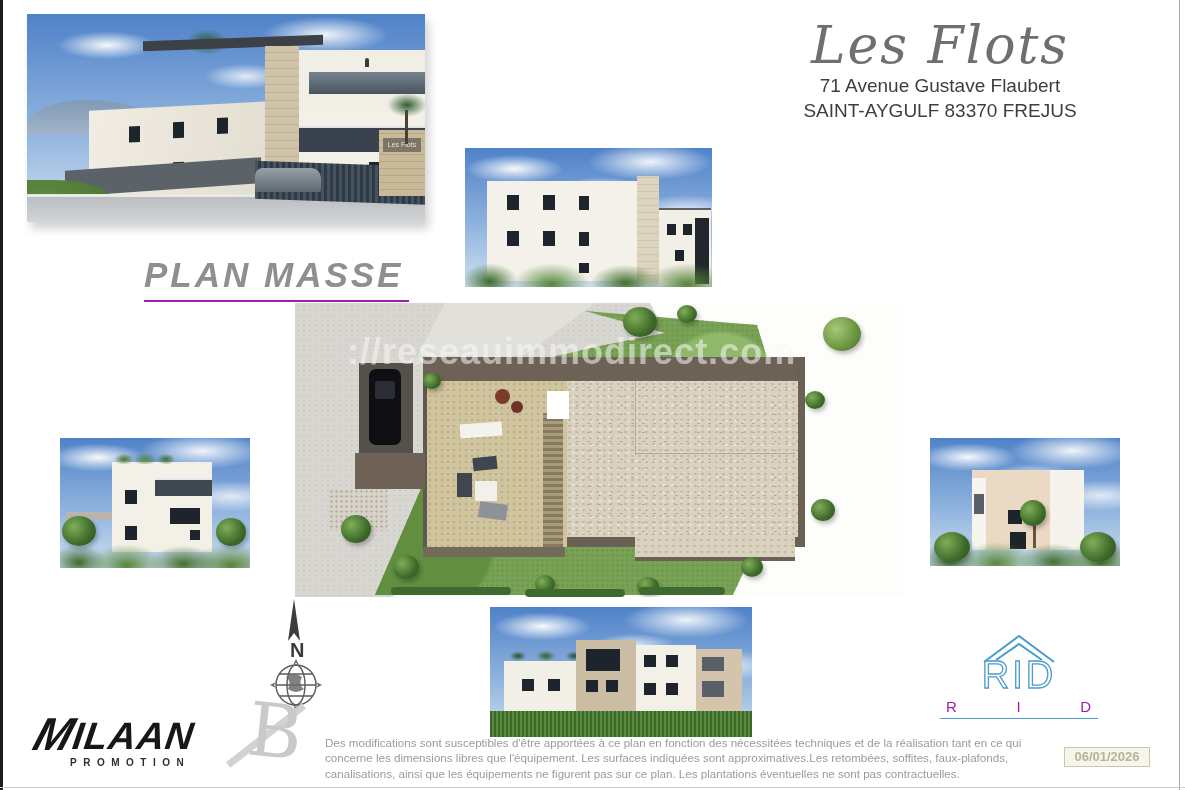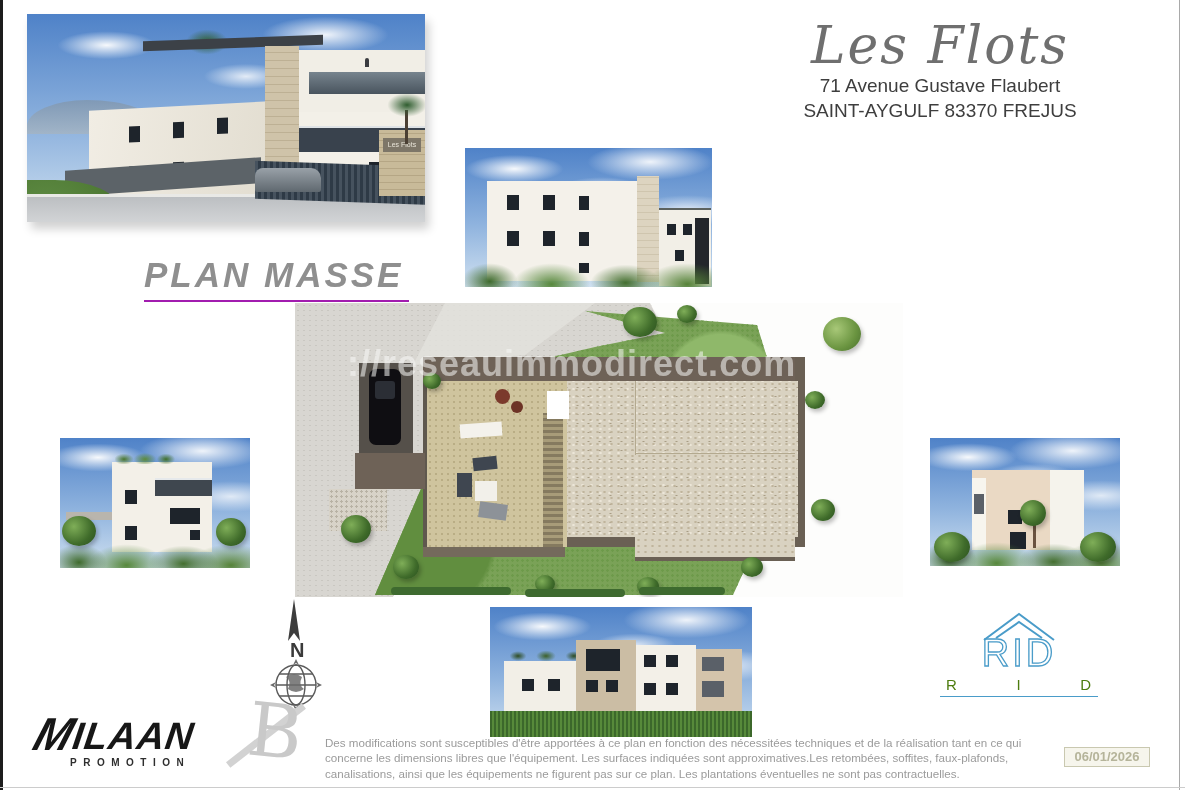--- a/index.html
+++ b/index.html
@@ -152,40 +152,40 @@
       background-size:5px 5px;}
   .furn{position:absolute;}
   #sp-table{left:165px;top:120px;width:42px;height:14px;background:#f4f2ec;transform:rotate(-4deg);}
   #sp-lounger1{left:178px;top:154px;width:24px;height:13px;background:#3f4650;transform:rotate(-6deg);}
   #sp-lounger2{left:162px;top:170px;width:15px;height:24px;background:#3f4650;}
   #sp-whitesq{left:180px;top:178px;width:22px;height:20px;background:#f2f0ea;}
   #sp-loungers-gray{left:184px;top:200px;width:28px;height:16px;background:#8d9298;transform:rotate(8deg);}
   #sp-bistro1{left:200px;top:86px;width:15px;height:15px;border-radius:50%;background:#7b3a2c;}
   #sp-bistro2{left:216px;top:98px;width:12px;height:12px;border-radius:50%;background:#6d3326;}
   .hedge{position:absolute;height:8px;background:#3e6a2f;border-radius:4px;}
-  #sp-watermark{left:52px;top:40px;width:556px;font-size:36px;font-weight:700;letter-spacing:1px;
+  #sp-watermark{left:52px;top:28px;width:556px;font-size:36px;font-weight:700;letter-spacing:1px;
       color:rgba(248,248,246,.55);white-space:nowrap;}
 
   
   #compass{left:250px;top:597px;width:85px;height:122px;}
 
   
   #milaan-logo{left:36px;top:714px;width:185px;height:62px;color:#171717;}
   #milaan-row{display:flex;align-items:flex-end;}
   #milaan-m{font-size:44px;font-weight:900;font-style:italic;transform:skewX(-18deg) scaleY(1.05);
             line-height:.9;}
   #milaan-name{font-size:38px;font-weight:900;font-style:italic;letter-spacing:1px;line-height:.9;
             transform:skewX(-8deg);}
   #milaan-sub{font-size:10px;font-weight:700;letter-spacing:6.5px;color:#2e2e2e;margin:3px 0 0 34px;}
   #architect-logo{left:222px;top:694px;width:92px;height:92px;}
   #architect-b{position:absolute;left:26px;top:0;font-family:"DejaVu Serif",serif;font-size:74px;
             color:#c9c9c9;transform:rotate(6deg);line-height:1;}
   #architect-slash{position:absolute;left:-4px;top:38px;width:96px;height:7px;background:#d2d2d2;
             transform:rotate(-38deg);}
-  #rid-logo{left:940px;top:608px;width:158px;height:92px;color:#4d7c0f;}
+  #rid-logo{left:940px;top:630px;width:158px;height:92px;color:#a21caf;}
   #rid-letters{display:flex;justify-content:space-between;width:146px;margin:2px auto 0;
             font-size:15px;letter-spacing:1px;}
   #rid-underline{width:158px;height:1px;background:#4a9cc9;margin-top:3px;}
 
   
   #disclaimer{left:325px;top:735px;width:727px;text-align:left;font-size:11.6px;
               color:#9b9b9b;line-height:1.32;}
   #date-stamp{left:1064px;top:747px;width:84px;height:18px;border:1px solid #c9c8b0;
               background:#f6f5ec;color:#b5b49a;font-size:13px;font-weight:700;
               text-align:center;line-height:18px;}

